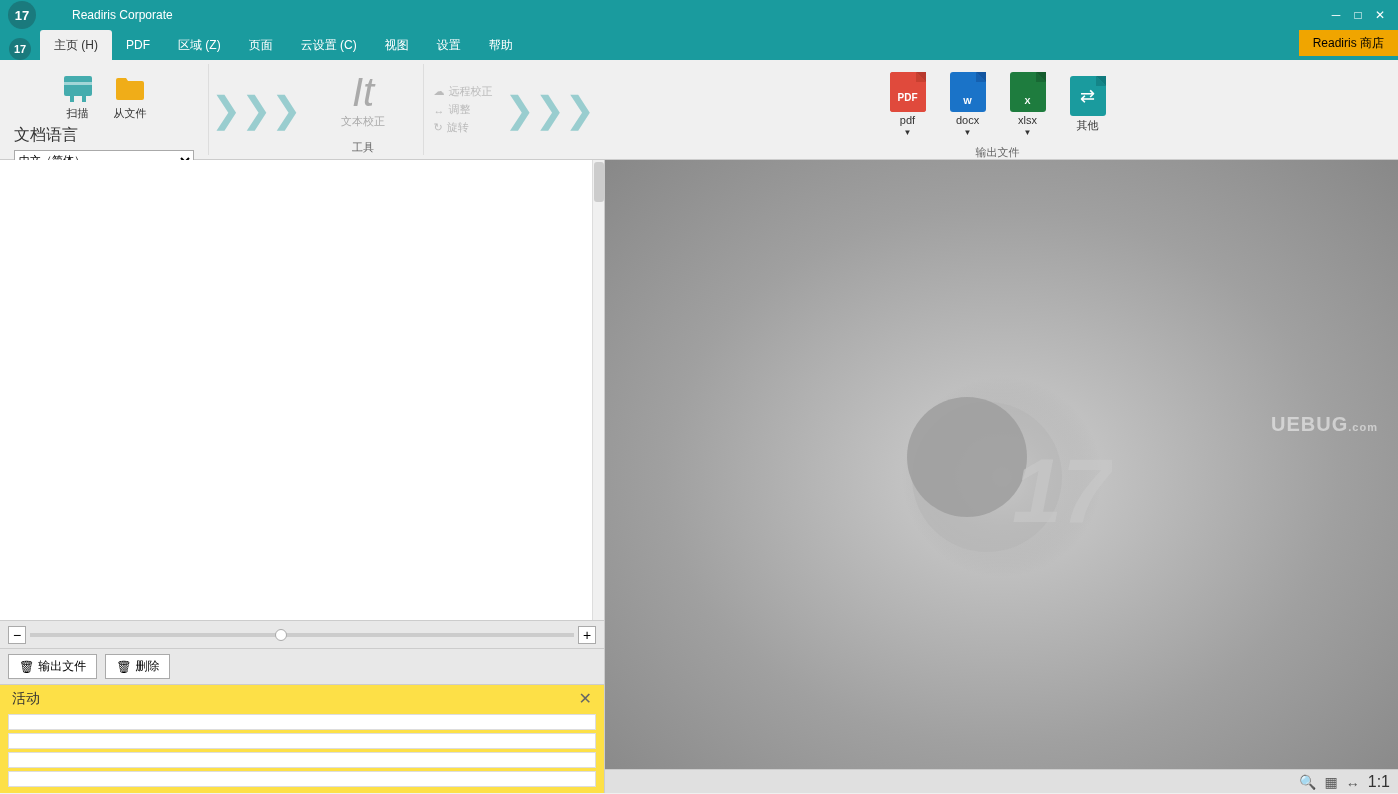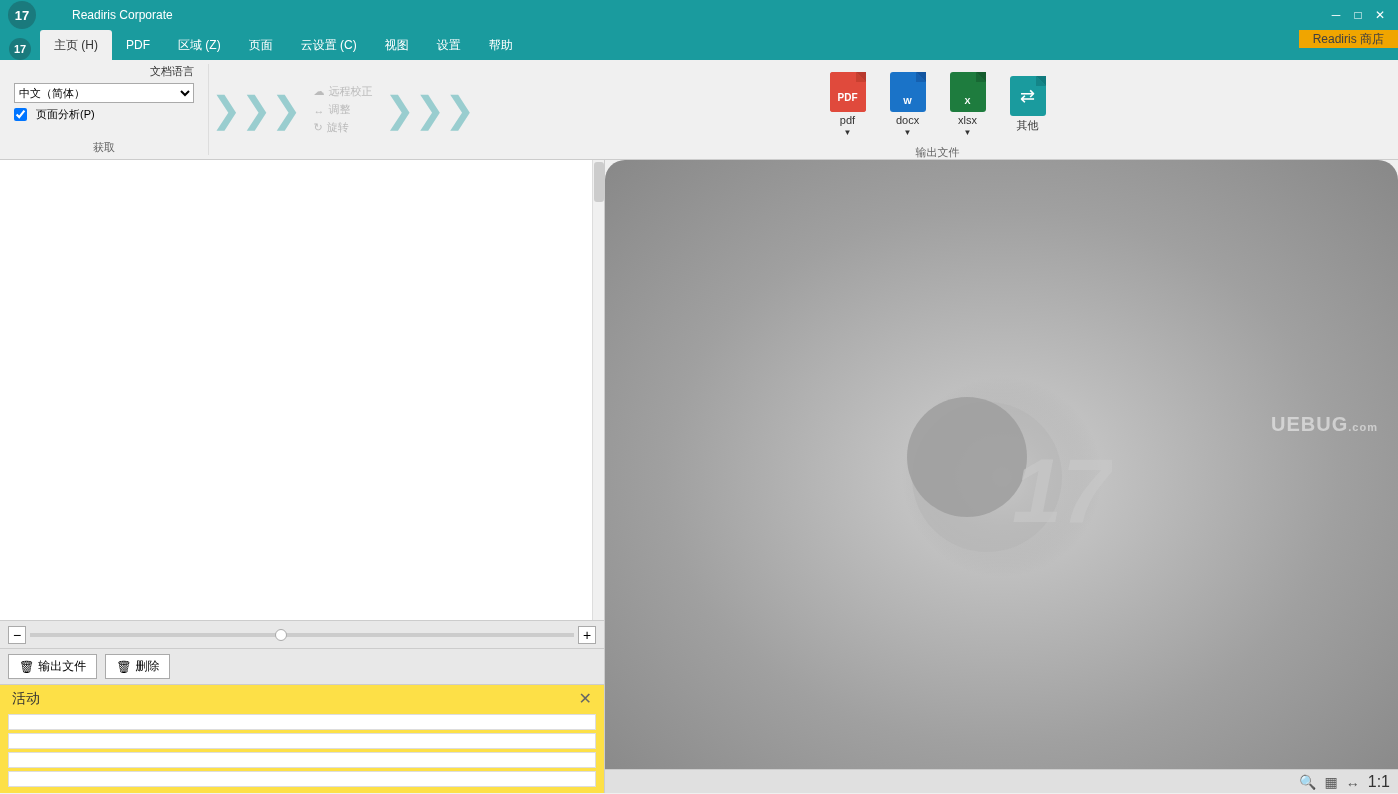--- a/index.html
+++ b/index.html
@@ -97,21 +97,21 @@
     }
     .ribbon-btn-label { font-size: 11px; color: #333; text-align: center; }
 
     
     .lang-section {
       display: flex;
       flex-direction: column;
       gap: 4px;
       padding: 4px 8px;
     }
-    .lang-label { font-size: 11px; color: #333; text-align: right; }
+    .lang-label { font-size: 16px; color: #333; }
     .lang-select {
       width: 180px;
       padding: 2px 0;
       border: 1px solid #aaa;
       font-size: 11px;
       background: white;
     }
     .lang-checkbox { display: flex; align-items: center; gap: 9px; font-size: 11px; }
     .tools-content {
       display: flex;
@@ -331,21 +331,20 @@
 
     
     .right-panel {
       flex: 1;
       background: #b0b0b0;
       display: flex;
       align-items: center;
       justify-content: center;
       position: relative;
       background: radial-gradient(ellipse at center, #d0d0d0 0%, #a0a0a0 60%, #888 100%);
-      border-radius: 20px;
     }
     .watermark {
       position: absolute;
       top: 50%;
       left: 50%;
       transform: translate(-50%, -50%);
       display: flex;
       align-items: center;
       justify-content: center;
     }
@@ -404,24 +403,24 @@
       display: flex;
       background: #1a9b9e;
       height: 30px;
     }
 
     .store-button {
       position: absolute;
       right: 0;
       top: 0;
       background: #f0a500;
-      color: #404040;
+      color: #000000;
       border: none;
       padding: 0 14px;
-      height: 18px;
+      height: 26px;
       font-size: 12px;
       cursor: pointer;
       margin-left: 20px;
     }
   </style>
 </head>
 <body>
 
 <div class="title-bar">
   <div class="title-bar-left">
@@ -448,40 +447,72 @@
     <div class="ribbon-tab">视图</div>
     <div class="ribbon-tab">设置</div>
     <div class="ribbon-tab">帮助</div>
     <button class="store-button">Readiris 商店</button>
   </div>
 </div>
 
 <div class="ribbon">
 
   <div class="ribbon-group" style="flex-direction:column; justify-content:space-between; min-width:140px;">
+    <div class="ribbon-group-content" style="gap:8px; margin-top:4px;">
+
+      <div class="ribbon-btn-large">
+        <div class="ribbon-icon-large">
+          <svg width="32" height="32" viewBox="0 0 32 32">
+            <rect x="2" y="4" width="28" height="20" rx="2" fill="#1a9b9e" opacity="0.8"></rect>
+            <rect x="2" y="10" width="28" height="3" fill="white" opacity="0.5"></rect>
+            <rect x="8" y="24" width="4" height="6" fill="#1a9b9e" opacity="0.8"></rect>
+            <rect x="20" y="24" width="4" height="6" fill="#1a9b9e" opacity="0.8"></rect>
+          </svg>
+        </div>
+        <span class="ribbon-btn-label">扫描</span>
+      </div>
+
+      <div class="ribbon-btn-large">
+        <div class="ribbon-icon-large">
+          <svg width="32" height="32" viewBox="0 0 32 32">
+            <path d="M2 8 Q2 6 4 6 L12 6 L14 9 L28 9 Q30 9 30 11 L30 26 Q30 28 28 28 L4 28 Q2 28 2 26 Z" fill="#f0a500" opacity="0.9"></path>
+          </svg>
+        </div>
+        <span class="ribbon-btn-label">从文件</span>
+      </div>
+    </div>
 
     <div class="lang-section" style="width:100%; padding:0 2px 2px 2px;">
       <span class="lang-label">文档语言</span>
       <select class="lang-select">
         <option>中文（简体）</option>
       </select>
       <label class="lang-checkbox">
         <input type="checkbox" checked="" style="">
         <span>页面分析(P)</span>
       </label>
     </div>
     <div class="ribbon-group-label">获取</div>
   </div>
 
   <div class="arrows-group" style="padding:0 2px;">
     <span class="teal-arrow">❯</span>
     <span class="teal-arrow">❯</span>
     <span class="teal-arrow">❯</span>
   </div>
 
+  <div class="ribbon-group" style="flex-direction:column; justify-content:space-between; min-width:120px;">
+    <div class="tools-content" style="display:flex; align-items:center; justify-content:center; flex:1;">
+      <div style="display:flex; flex-direction:column; align-items:center; gap:2px; cursor:pointer; padding:4px;">
+        <span class="text-icon-large" style="font-size:40px; color:#aaa; font-style:italic;">It</span>
+        <span class="tool-label" style="color:#aaa;">文本校正</span>
+      </div>
+    </div>
+    <div class="ribbon-group-label">工具</div>
+  </div>
 
   <div class="remote-group">
     <div class="remote-item disabled">
       <span>☁</span>
       <span>远程校正</span>
     </div>
     <div class="remote-item disabled">
       <span>↔</span>
       <span>调整</span>
     </div>

